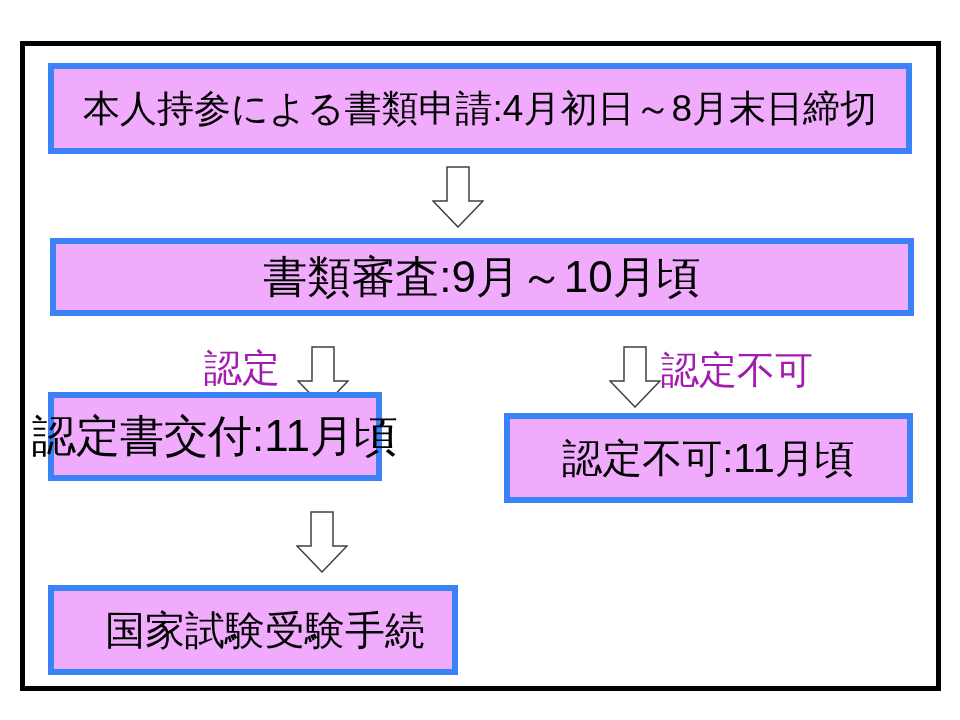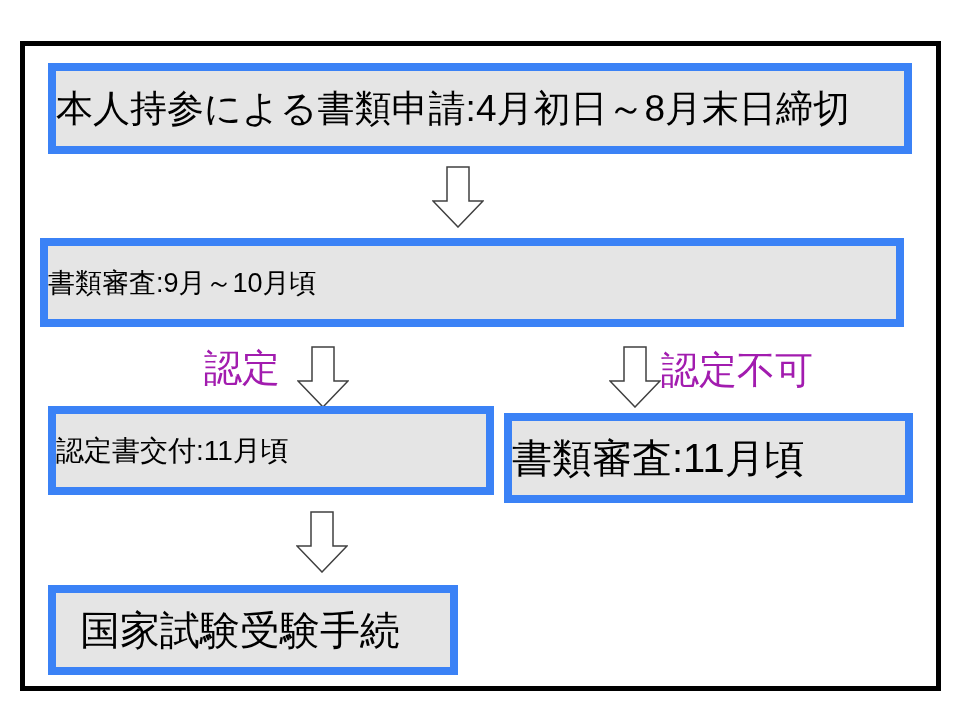--- a/index.html
+++ b/index.html
@@ -22,32 +22,32 @@
     top: 41px;
     width: 921px;
     height: 650px;
     border: 5px solid #000000;
     box-sizing: border-box;
     background: #ffffff;
   }
   .flow-box {
     position: absolute;
     box-sizing: border-box;
-    border: 8px solid #3b82f6;
-    background: #e5e5e5;
+    border: 6px solid #3b82f6;
+    background: #f0abfc;
     display: flex;
     align-items: center;
-    justify-content: flex-start;
+    justify-content: center;
     text-align: center;
     white-space: nowrap;
     color: #000000;
   }
   .box-application { left: 48px; top: 63px;  width: 864px; height: 91px; font-size: 37px; }
-  .box-review      { left: 40px; top: 238px; width: 864px; height: 89px; font-size: 27px; }
-  .box-certificate { left: 48px; top: 406px; width: 446px; height: 89px; font-size: 28px; }
+  .box-review      { left: 50px; top: 238px; width: 864px; height: 78px; font-size: 44px; }
+  .box-certificate { left: 48px; top: 392px; width: 334px; height: 89px; font-size: 44px; }
   .box-notice      { left: 504px; top: 413px; width: 409px; height: 90px; font-size: 40px; }
   .box-exam        { left: 48px; top: 585px; width: 410px; height: 90px; font-size: 40px; padding-left: 24px; }
 
   .arrow {
     position: absolute;
     width: 52px;
     height: 62px;
   }
   .arrow-1 { left: 432px; top: 166px; }
   .arrow-approved { left: 297px; top: 346px; }
@@ -93,21 +93,21 @@
     <polygon points="15,1 37,1 37,35 51,35 26,61 1,35 15,35" fill="#ffffff" stroke="#404040" stroke-width="1.5"></polygon>
   </svg>
 
   <div class="branch-label label-rejected">認定不可</div>
 
   <div class="flow-box box-certificate">
     <span>認定書交付:11月頃</span>
   </div>
 
   <div class="flow-box box-notice">
-    <span>書類審査:11月頃</span>
+    <span>認定不可:11月頃</span>
   </div>
 
   <svg class="arrow arrow-2" viewBox="0 0 52 62" aria-hidden="true">
     <polygon points="15,1 37,1 37,35 51,35 26,61 1,35 15,35" fill="#ffffff" stroke="#404040" stroke-width="1.5"></polygon>
   </svg>
 
   <div class="flow-box box-exam">
     <span>国家試験受験手続</span>
   </div>
 

